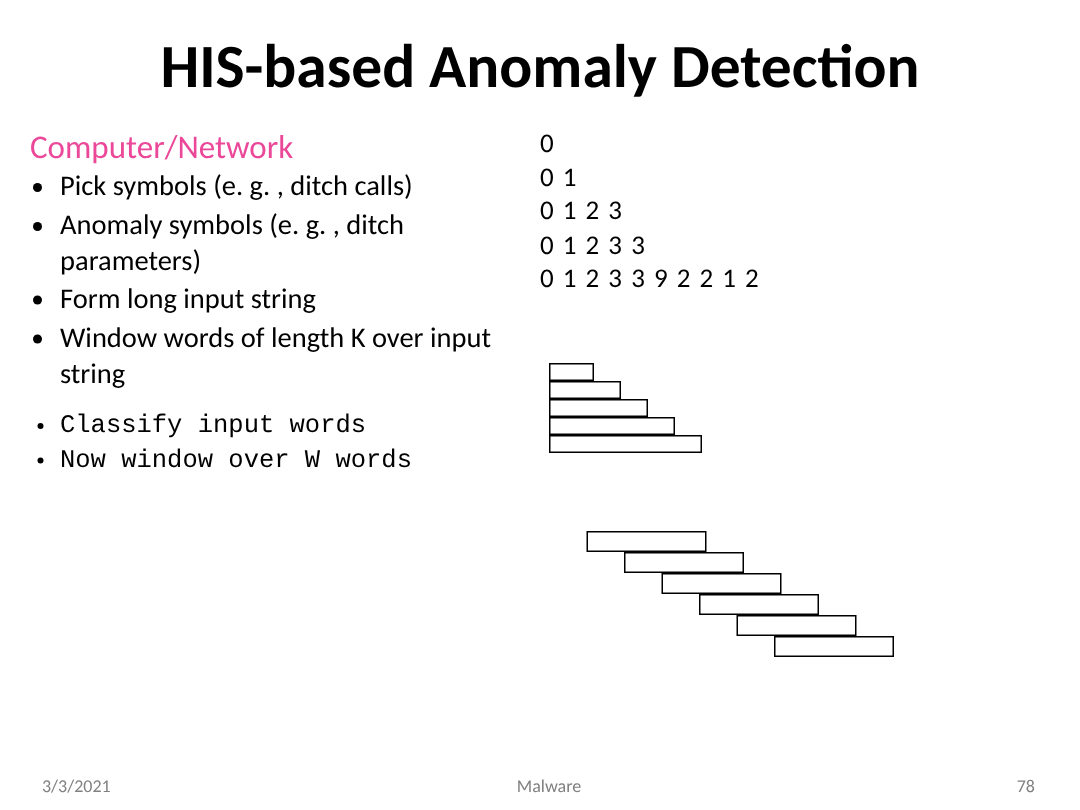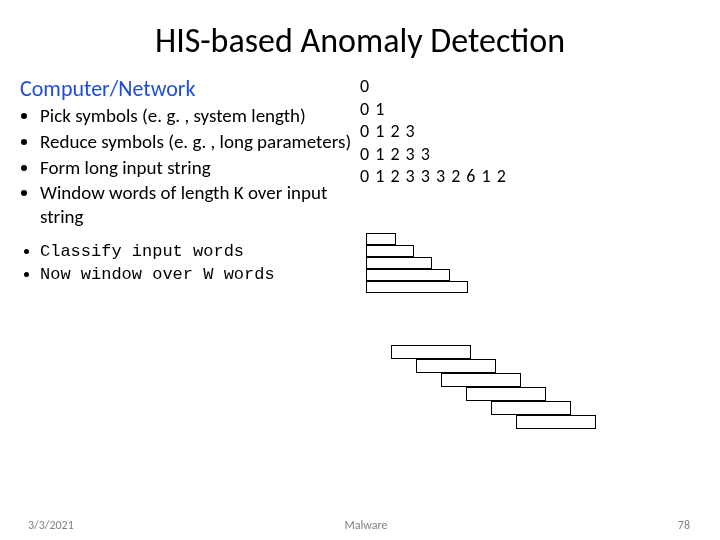--- a/index.html
+++ b/index.html
@@ -6,35 +6,35 @@
   body{
     width:720px;height:540px;
     background:#fff;
     font-family:Calibri,"Segoe UI",Arial,sans-serif;
     color:#000;
     position:relative;
     box-sizing:border-box;
     overflow:hidden;
   }
   .title{
-    font-size:34px;
-    font-weight:400;
+    font-size:41px;
+    font-weight:700;
     text-align:center;
     padding:20px 0 14px 0;
   }
   .content{
     display:flex;
     padding:0 24px 0 20px;
   }
   .left{
     width:340px;
     flex:0 0 340px;
   }
   .section-head{
-    color:#1d4ed8;
+    color:#ec4899;
     font-size:22px;
     margin:0 0 2px 0;
   }
   ul.bul{
     margin:0 0 12px 0;
     padding:0 0 0 20px;
     font-size:19px;
     line-height:1.25;
   }
   ul.bul li{
@@ -82,37 +82,37 @@
 </style>
 </head>
 <body>
 
 <div class="title">HIS-based Anomaly Detection</div>
 
 <div class="content">
   <div class="left">
     <div class="section-head">Computer/Network</div>
     <ul class="bul">
-      <li>Pick symbols (e. g. , system length)</li>
-      <li>Reduce symbols (e. g. , long parameters)</li>
+      <li>Pick symbols (e. g. , ditch calls)</li>
+      <li>Anomaly symbols (e. g. , ditch parameters)</li>
       <li>Form long input string</li>
       <li>Window words of length K over input string</li>
     </ul>
     <ul class="bul2">
       <li>Classify input words</li>
       <li>Now window over W words</li>
     </ul>
   </div>
 
   <div class="right">
     <div class="numrow">0</div>
     <div class="numrow">0  1</div>
     <div class="numrow">0  1  2  3</div>
     <div class="numrow">0  1  2  3  3</div>
-    <div class="numrow">0  1  2  3  3  3  2  6  1  2</div>
+    <div class="numrow">0  1  2  3  3  9  2  2  1  2</div>
 
     <div class="stair1">
       <div class="box" style="left:0px;top:0px;width:30px"></div>
       <div class="box" style="left:0px;top:12px;width:48px"></div>
       <div class="box" style="left:0px;top:24px;width:66px"></div>
       <div class="box" style="left:0px;top:36px;width:84px"></div>
       <div class="box" style="left:0px;top:48px;width:102px"></div>
     </div>
 
 

